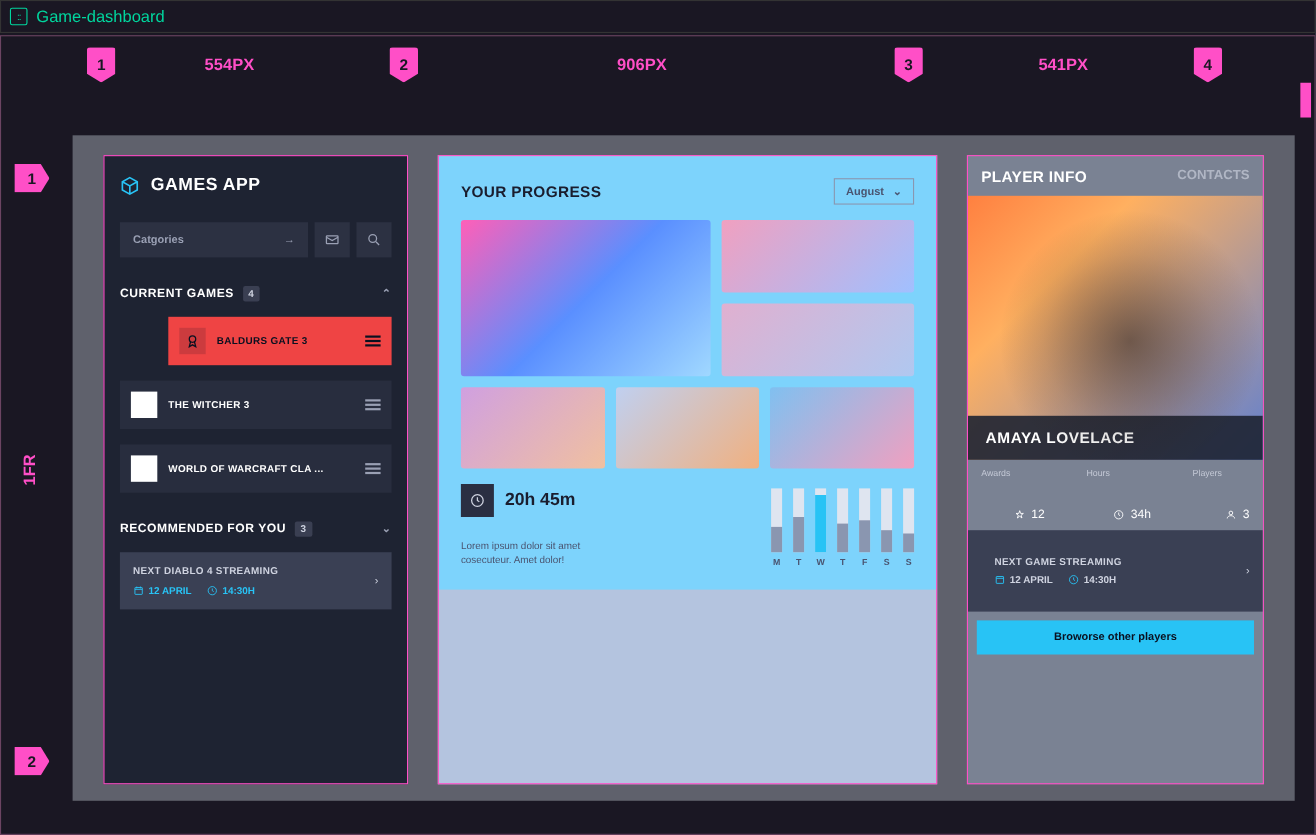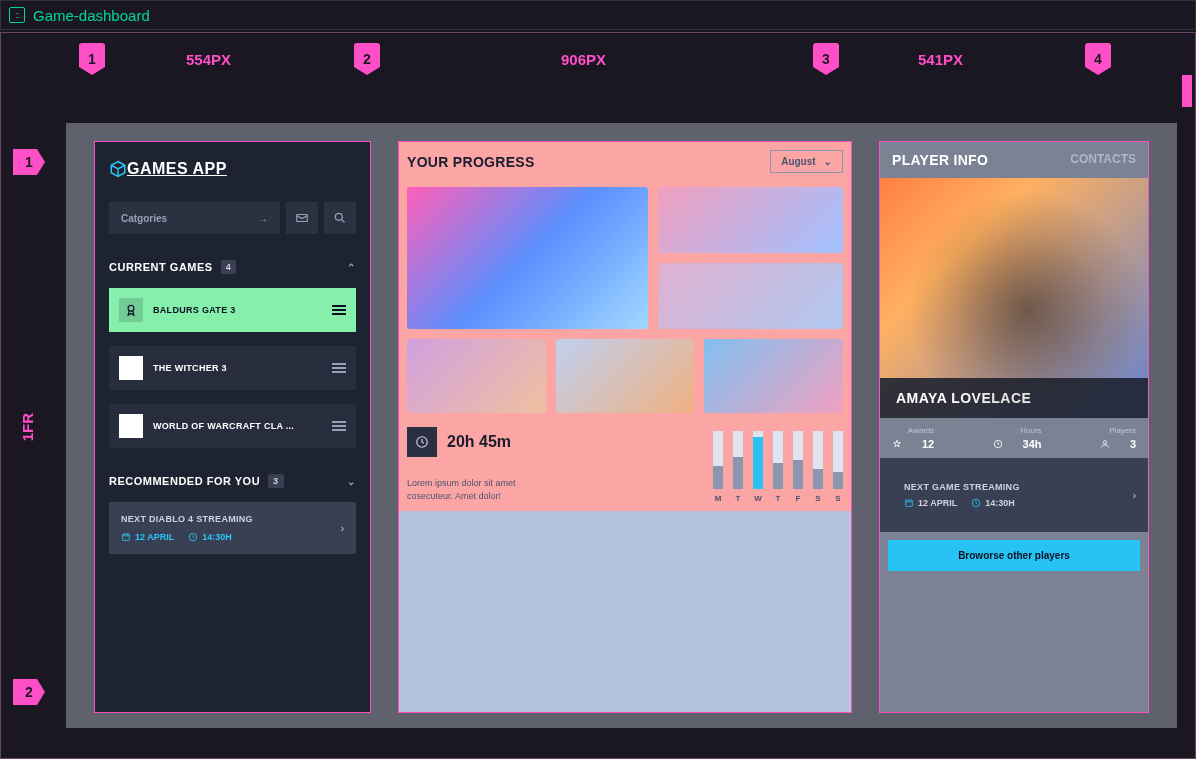--- a/index.html
+++ b/index.html
@@ -20,54 +20,54 @@
 .row-marker { position: absolute; left: 12px; }
 .row-marker .badge { background: #ff4fc7; color: #1a1723; font-weight: 700; font-size: 14px; width: 32px; height: 26px; display: flex; align-items: center; justify-content: center; clip-path: polygon(0 0, 75% 0, 100% 50%, 75% 100%, 0 100%); }
 .row-label { position: absolute; color: #ff4fc7; font-size: 15px; font-weight: 600; writing-mode: vertical-rl; transform: rotate(180deg); }
 
 .canvas { position: absolute; top: 90px; left: 65px; right: 18px; height: 605px; background: #5f616c; display: grid; grid-template-columns: 277px 454px 270px; gap: 0; padding: 18px 28px; justify-content: space-between; }
 
 .col { border: 1px solid #ff4fc7; height: 572px; }
 
 
 .sidebar { background: #1e2332; padding: 18px 14px; color: #fff; display: flex; flex-direction: column; gap: 14px; overflow: hidden; }
-.sidebar-header { display: flex; align-items: flex-start; gap: 0; text-decoration: underline; }
+.sidebar-header { display: flex; align-items: flex-start; gap: 10px; }
 .box-icon { width: 18px; height: 18px; position: relative; }
 .box-icon svg { width: 100%; height: 100%; }
 .sidebar-title { font-size: 16px; font-weight: 800; letter-spacing: 0.5px; }
 
 .sidebar-controls { display: flex; gap: 6px; margin-top: 10px; }
 .cat-btn { flex: 1; background: #2c3142; border: none; color: #9aa0b4; font-size: 10px; font-weight: 700; padding: 10px 12px; display: flex; align-items: center; justify-content: space-between; cursor: pointer; }
 .icon-btn { width: 32px; height: 32px; background: #2c3142; border: none; color: #9aa0b4; display: flex; align-items: center; justify-content: center; cursor: pointer; }
 .icon-btn svg { width: 14px; height: 14px; }
 
 .section-header { display: flex; align-items: center; justify-content: space-between; font-size: 11px; font-weight: 800; letter-spacing: 0.5px; margin-top: 12px; }
 .section-header .left { display: flex; align-items: center; gap: 8px; }
 .count-badge { background: #3a3f52; color: #cfd3e0; font-size: 9px; padding: 2px 5px; border-radius: 2px; font-weight: 700; }
 .chev { color: #9aa0b4; font-size: 10px; }
 
 .game-item { background: #282d3e; display: flex; align-items: center; padding: 10px; gap: 10px; font-size: 9px; font-weight: 800; letter-spacing: 0.3px; cursor: pointer; }
-.game-item.active { background: #86efac; color: #0a1020; }
+.game-item.active { background: #ef4444; color: #0a1020; margin-left: 44px; }
 .game-item .gicon { width: 24px; height: 24px; background: #fff; display: flex; align-items: center; justify-content: center; flex-shrink: 0; }
 .game-item.active .gicon { background: rgba(10,16,32,0.15); }
 .game-item .gicon svg { width: 14px; height: 14px; }
 .game-item .glabel { flex: 1; }
 .game-item .hamb { display: flex; flex-direction: column; gap: 2px; }
 .game-item .hamb span { width: 14px; height: 2px; background: #9aa0b4; }
 .game-item.active .hamb span { background: #0a1020; }
 
 .next-card { background: #3a4054; padding: 12px; cursor: pointer; position: relative; }
 .next-title { font-size: 9px; font-weight: 800; color: #cfd3e0; letter-spacing: 0.3px; }
 .next-meta { display: flex; gap: 14px; margin-top: 8px; font-size: 9px; color: #28c3f5; font-weight: 700; }
 .next-meta .item { display: flex; align-items: center; gap: 4px; }
 .next-card .arrow { position: absolute; right: 12px; top: 50%; transform: translateY(-50%); color: #cfd3e0; font-size: 10px; }
 
 
 .progress { background: #b4c4df; padding: 0; overflow: hidden; }
-.prog-inner { padding: 8px; background: #fca5a5; }
+.prog-inner { padding: 20px; background: #7dd3fc; }
 .prog-header { display: flex; justify-content: space-between; align-items: center; margin-bottom: 14px; }
 .prog-title { font-size: 14px; font-weight: 900; color: #1a1d2e; letter-spacing: 0.3px; }
 .month-sel { background: transparent; border: 1px solid #8a96b0; color: #4a5470; font-size: 10px; font-weight: 700; padding: 5px 10px; display: flex; align-items: center; gap: 8px; cursor: pointer; }
 
 .thumb-grid { display: grid; grid-template-columns: 1.3fr 1fr; gap: 10px; margin-bottom: 10px; }
 .thumb-grid .big { grid-row: span 2; }
 .thumb { border-radius: 3px; min-height: 66px; }
 .thumb.big { min-height: 142px; }
 .t1 { background: linear-gradient(135deg, #ff5fb8 0%, #5a8fff 50%, #a0d8ff 100%); }
 .t2 { background: linear-gradient(135deg, #f0a0c0 0%, #a0c0ff 100%); }
@@ -95,23 +95,23 @@
 
 .player { background: #7a8293; padding: 0; overflow: hidden; display: flex; flex-direction: column; }
 .player-head { display: flex; justify-content: space-between; padding: 10px 12px; }
 .player-head .pt { font-size: 14px; font-weight: 900; color: #fff; letter-spacing: 0.3px; }
 .player-head .ct { font-size: 12px; font-weight: 700; color: #b0b6c4; }
 .player-img { height: 240px; background: linear-gradient(135deg, #ff8040 0%, #ffb060 30%, #6080d0 100%); position: relative; }
 .player-img::after { content: ""; position: absolute; inset: 0; background: radial-gradient(circle at 55% 55%, rgba(40,30,25,0.55) 0%, rgba(40,30,25,0.15) 40%, transparent 60%); }
 .player-name-bar { background: rgba(30,35,50,0.9); color: #fff; font-size: 14px; font-weight: 800; padding: 12px 16px; position: absolute; bottom: 0; left: 0; right: 0; letter-spacing: 0.5px; }
 
 .stats { display: flex; justify-content: space-between; padding: 8px 12px; background: #7a8293; }
-.stat { display: flex; flex-direction: column; gap: 3px; align-items: flex-end; }
+.stat { display: flex; flex-direction: row; gap: 3px; }
 .stat-label { font-size: 8px; color: #c4c9d6; }
-.stat-row { display: flex; align-items: center; gap: 20px; color: #fff; font-size: 11px; font-weight: 700; }
+.stat-row { display: flex; align-items: center; gap: 6px; color: #fff; font-size: 11px; font-weight: 400; margin-top: 36px; }
 .stat-row svg { width: 10px; height: 10px; }
 
 .next-stream { background: #3a4054; padding: 24px; position: relative; }
 .next-stream .ns-title { font-size: 9px; font-weight: 800; color: #cfd3e0; letter-spacing: 0.3px; }
 .next-stream .ns-meta { display: flex; gap: 14px; margin-top: 6px; font-size: 9px; color: #cfd3e0; font-weight: 700; }
 .next-stream .ns-meta .item { display: flex; align-items: center; gap: 4px; }
 .next-stream .ns-meta svg { stroke: #28c3f5; }
 .next-stream .arrow { position: absolute; right: 12px; top: 50%; transform: translateY(-50%); color: #cfd3e0; font-size: 10px; }
 
 .browse-btn { background: #28c3f5; color: #0a1020; font-size: 10px; font-weight: 800; padding: 10px; text-align: center; cursor: pointer; margin: 8px; }
@@ -135,21 +135,21 @@
         <div class="badge">1</div>
       </div>
     <div class="col-label" style="left:185px">554PX</div>
     <div class="col-marker" style="left:353px">
         <div class="badge">2</div>
       </div>
     <div class="col-label" style="left:560px">906PX</div>
     <div class="col-marker" style="left:812px">
         <div class="badge">3</div>
       </div>
-    <div class="col-label" style="left:917px">541PX</div>
+    <div class="col-label" style="left:943px">541PX</div>
     <div class="col-marker" style="left:1084px">
         <div class="badge">4</div>
       </div>
   </div>
   <div class="right-edge"></div>
 
   <div class="row-markers">
     <div class="row-marker" style="top:26px">
         <div class="badge">1</div>
       </div>

